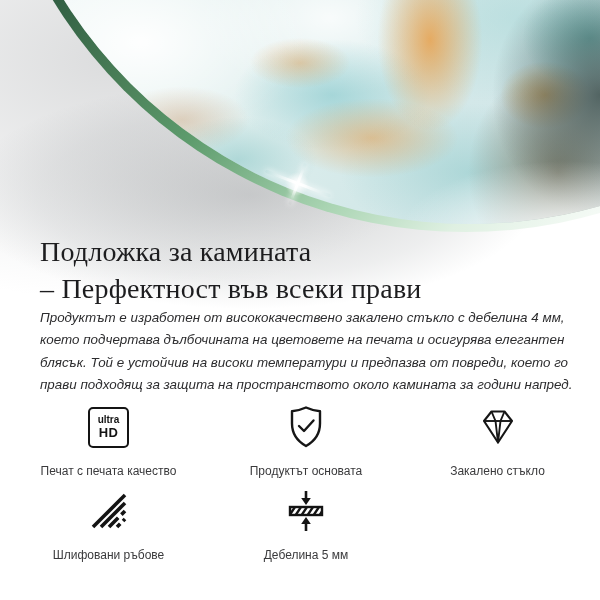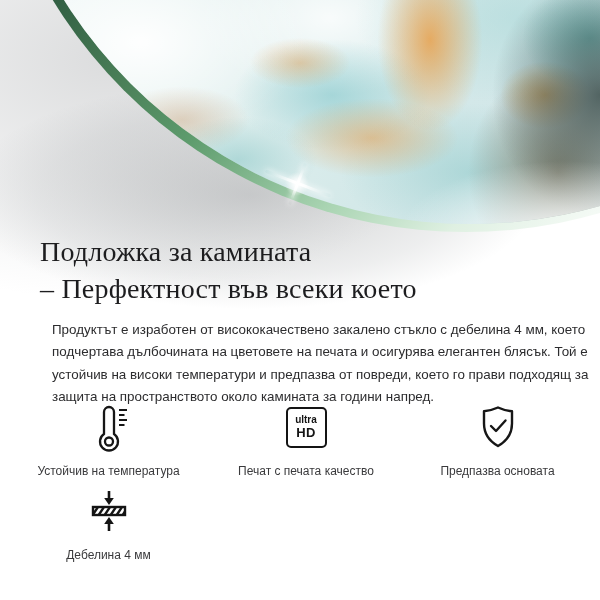--- a/index.html
+++ b/index.html
@@ -84,76 +84,87 @@
       <div class="glow"></div>
       <div class="ray-h"></div>
       <div class="ray-v"></div>
     </div>
   </div>
 
   <div class="content">
 
     <h1 class="heading" style="margin:0;">
       <div>Подложка за камината</div>
-      <div>– Перфектност във всеки което</div>
+      <div>– Перфектност във всеки прави</div>
     </h1>
 
-    <p class="body-text" style="margin:12px;">Продуктът е изработен от висококачествено закалено стъкло с дебелина 4 мм, което подчертава дълбочината на цветовете на печата и осигурява елегантен блясък. Той е устойчив на високи температури и предпазва от повреди, което го прави подходящ за защита на пространството около камината за години напред.</p>
+    <p class="body-text" style="margin:0;font-style:italic;">Продуктът е изработен от висококачествено закалено стъкло с дебелина 4 мм, което подчертава дълбочината на цветовете на печата и осигурява елегантен блясък. Той е устойчив на високи температури и предпазва от повреди, което го прави подходящ за защита на пространството около камината за години напред.</p>
 
     <div class="features">
 
-      <div class="feature">
-        <div class="icon-box">
-          <svg class="icon-svg" width="46" height="50" viewBox="0 0 46 50" fill="none" stroke="#161616">
-            <path d="M18 10 a5 5 0 0 1 10 0 v22 a9 9 0 1 1 -10 0 z" stroke-width="2.3"></path>
-            <circle cx="23" cy="39.5" r="4" stroke-width="2.3"></circle>
-            <path d="M33 8 h8 M33 13 h5.5 M33 18 h8 M33 23 h5.5" stroke-width="2"></path>
-          </svg>
-        </div>
-        <div class="feature-label">Устойчив на температура</div>
-      </div>
 
       <div class="feature">
         <div class="icon-box">
           <div class="uhd-box">
             <div class="uhd-top">ultra</div>
             <div class="uhd-bottom">HD</div>
           </div>
         </div>
         <div class="feature-label">Печат с печата качество</div>
       </div>
 
       <div class="feature">
         <div class="icon-box">
           <svg class="icon-svg" width="44" height="46" viewBox="0 0 44 46" fill="none" stroke="#161616">
             <path d="M22 3.5 C27 5.8 31.5 6.8 36 7.2 V19.5 C36 30 30 37.5 22 42 C14 37.5 8 30 8 19.5 V7.2 C12.5 6.8 17 5.8 22 3.5 Z" stroke-width="2.4" stroke-linejoin="round"></path>
             <path d="M15 22 L20 27 L29.5 16.5" stroke-width="2.4" stroke-linecap="round" stroke-linejoin="round"></path>
           </svg>
         </div>
-        <div class="feature-label">Предпазва основата</div>
+        <div class="feature-label">Продуктът основата</div>
       </div>
 
+      <div class="feature">
+        <div class="icon-box">
+          <svg class="icon-svg" width="46" height="42" viewBox="0 0 46 42" fill="none" stroke="#161616" stroke-linejoin="round">
+            <path d="M9 15 L16.5 5.5 H29.5 L37 15 L23 36.5 Z" stroke-width="2.1"></path>
+            <path d="M9 15 H37" stroke-width="1.9"></path>
+            <path d="M16.5 5.5 L20.5 15 L23 36.5 L25.5 15 L29.5 5.5" stroke-width="1.9"></path>
+          </svg>
+        </div>
+        <div class="feature-label">Закалено стъкло</div>
+      </div>
 
+      <div class="feature">
+        <div class="icon-box">
+          <svg class="icon-svg" width="46" height="42" viewBox="0 0 46 42" fill="none" stroke="#141414">
+            <path d="M7 37 L39 5" stroke-width="3.6"></path>
+            <path d="M15 37 L39 13" stroke-width="3.6"></path>
+            <path d="M23 37 L39 21" stroke-width="3.6" stroke-dasharray="13 4.5"></path>
+            <path d="M31 37 L39 29" stroke-width="3.6" stroke-dasharray="4.5 4"></path>
+          </svg>
+        </div>
+        <div class="feature-label">Шлифовани ръбове</div>
+      </div>
 
       <div class="feature">
         <div class="icon-box">
           <svg class="icon-svg" width="46" height="46" viewBox="0 0 46 46" fill="none" stroke="#141414">
             <defs>
                 <clipPath id="barclip">
                   <rect x="8" y="20" width="30" height="6"></rect>
                 </clipPath>
               </defs>
             <rect x="7" y="19" width="32" height="8" stroke-width="2.4"></rect>
             <g clip-path="url(#barclip)" stroke-width="2.4">
               <path d="M4 31 L16 13 M10 31 L22 13 M16 31 L28 13 M22 31 L34 13 M28 31 L40 13 M34 31 L46 13"></path>
             </g>
             <path d="M23 3 V10" stroke-width="2.6"></path>
             <path d="M18.2 10 L27.8 10 L23 17 Z" fill="#141414" stroke="none"></path>
             <path d="M23 43 V36" stroke-width="2.6"></path>
             <path d="M18.2 36 L27.8 36 L23 29 Z" fill="#141414" stroke="none"></path>
           </svg>
         </div>
-        <div class="feature-label">Дебелина 4 мм</div>
+        <div class="feature-label">Дебелина 5 мм</div>
       </div>
 
     </div>
   </div>
 </div>
 
 </body></html>

